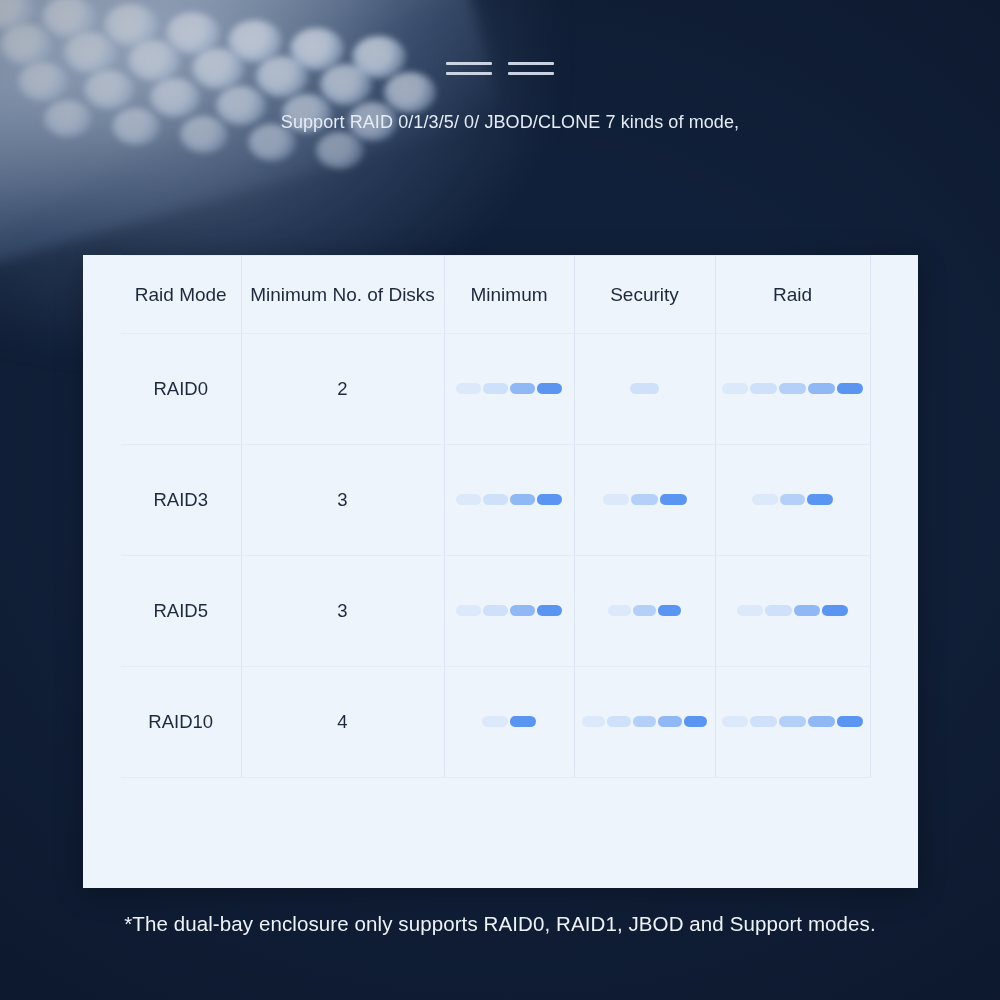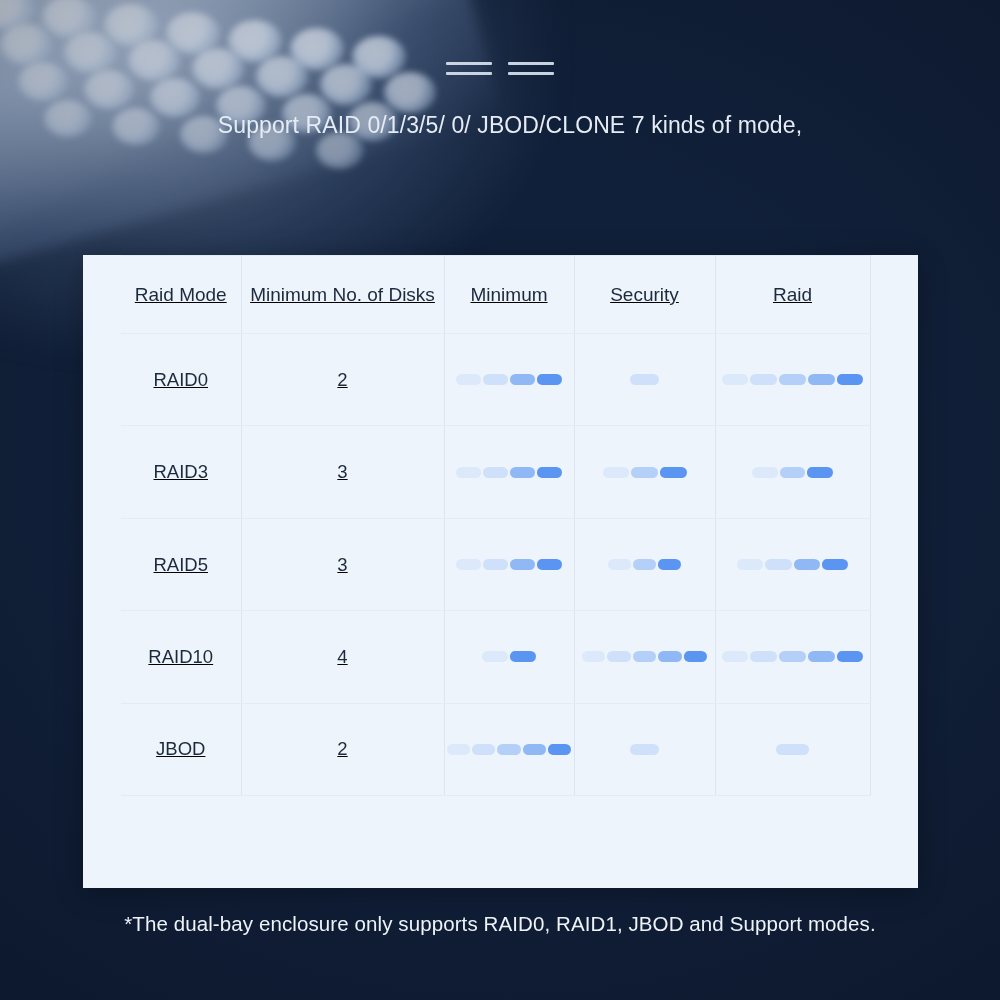--- a/index.html
+++ b/index.html
@@ -84,21 +84,21 @@
   #page-title {
     font-size: 47px;
     font-weight: bold;
     color: #ffffff;
     letter-spacing: -0.4px;
     white-space: nowrap;
     text-shadow: 0 1px 10px rgba(120,160,220,0.35);
   }
   #subtitle {
     margin-top: 34px;
-    font-size: 23px;
+    font-size: 18px;
     line-height: 1.45;
     color: #e6ecf6;
     font-weight: 400;
     letter-spacing: 0.1px;
     padding-left: 20px;
   }
 
   
   #table-card {
     position: absolute;
@@ -106,21 +106,20 @@
     width: 835px; height: 633px;
     background: #edf4fc;
     box-shadow: 0 4px 26px rgba(0,0,0,0.30);
     z-index: 5;
   }
   #raid-table {
     width: 100%;
     height: 100%;
     border-collapse: collapse;
     table-layout: fixed;
-    text-decoration: underline;
   }
   #raid-table col.c0 { width: 120px; }
   #raid-table col.c1 { width: 203px; }
   #raid-table col.c2 { width: 130px; }
   #raid-table col.c3 { width: 141px; }
   #raid-table col.c4 { width: 155px; }
   #raid-table th, #raid-table td {
     border-right: 1px solid #dbe6f2;
     border-bottom: 1px solid #e3ebf5;
     text-align: center;
@@ -351,45 +350,20 @@
             <div class="meter" style="width: 92%;">
               <span class="seg" style="background: rgb(220, 233, 251);"></span>
               <span class="seg" style="background: rgb(207, 224, 250);"></span>
               <span class="seg" style="background: rgb(180, 208, 248);"></span>
               <span class="seg" style="background: rgb(143, 184, 245);"></span>
               <span class="seg" style="background: rgb(91, 149, 242);"></span>
             </div>
           </td>
           <td class="spacer-right"></td>
         </tr>
-        <tr>
-          <td class="spacer-left"></td>
-          <td>JBOD</td>
-          <td>2</td>
-          <td>
-            <div class="meter" style="width: 96%;">
-              <span class="seg" style="background: rgb(220, 233, 251);"></span>
-              <span class="seg" style="background: rgb(207, 224, 250);"></span>
-              <span class="seg" style="background: rgb(180, 208, 248);"></span>
-              <span class="seg" style="background: rgb(143, 184, 245);"></span>
-              <span class="seg" style="background: rgb(91, 149, 242);"></span>
-            </div>
-          </td>
-          <td>
-            <div class="meter" style="width: 21%;">
-              <span class="seg" style="background: rgb(207, 224, 250);"></span>
-            </div>
-          </td>
-          <td>
-            <div class="meter" style="width: 21%;">
-              <span class="seg" style="background: rgb(207, 224, 250);"></span>
-            </div>
-          </td>
-          <td class="spacer-right"></td>
-        </tr>
         <tr class="pad-row">
           <td></td>
           <td></td>
           <td></td>
           <td></td>
           <td></td>
           <td></td>
           <td></td>
         </tr>
       </tbody>

